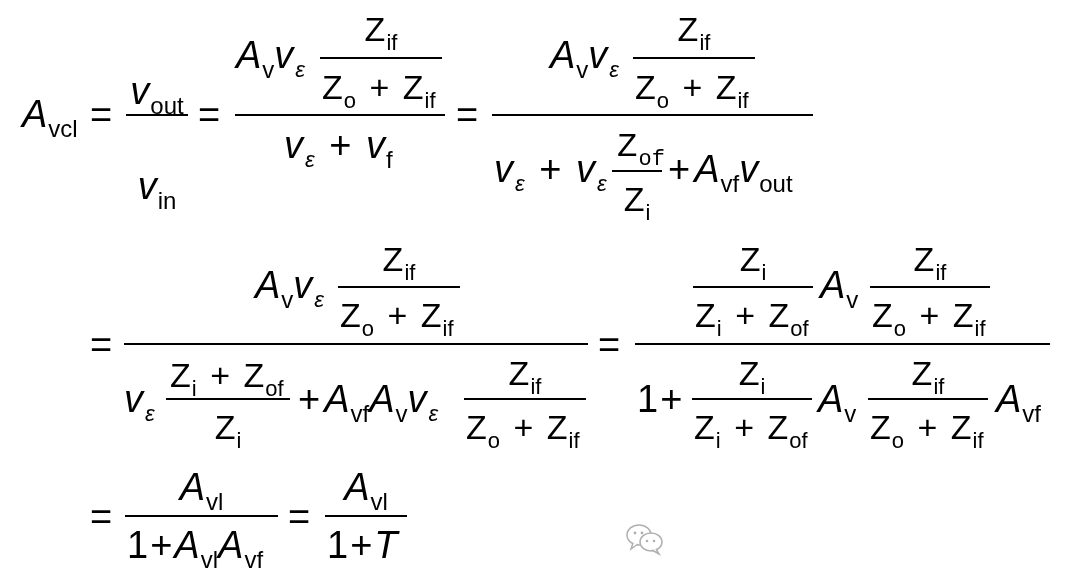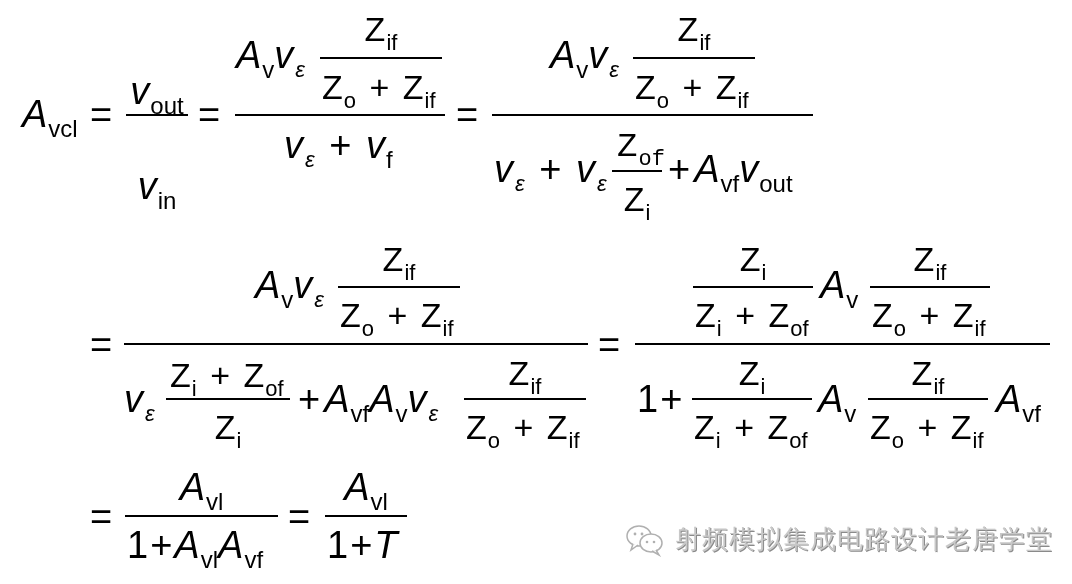--- a/index.html
+++ b/index.html
@@ -202,14 +202,13 @@
       <ellipse cx="14" cy="13" rx="12" ry="10" fill="#fff" stroke="#b0b0b0" stroke-width="1.5"></ellipse>
       <path d="M8 21 L6 27 L13 22" fill="#fff" stroke="#b0b0b0" stroke-width="1.5"></path>
       <ellipse cx="26" cy="20" rx="11" ry="9" fill="#fff" stroke="#b0b0b0" stroke-width="1.5"></ellipse>
       <path d="M31 27 L34 32 L27 28" fill="#fff" stroke="#b0b0b0" stroke-width="1.5"></path>
       <circle cx="10" cy="11" r="1.4" fill="#b0b0b0"></circle>
       <circle cx="17" cy="11" r="1.4" fill="#b0b0b0"></circle>
       <circle cx="22" cy="19" r="1.3" fill="#b0b0b0"></circle>
       <circle cx="29" cy="19" r="1.3" fill="#b0b0b0"></circle>
     </svg>
   </span>
-  <span class="wm">射频模拟集成电路设计老唐学堂</span>
 </div>
 
 </body></html>

